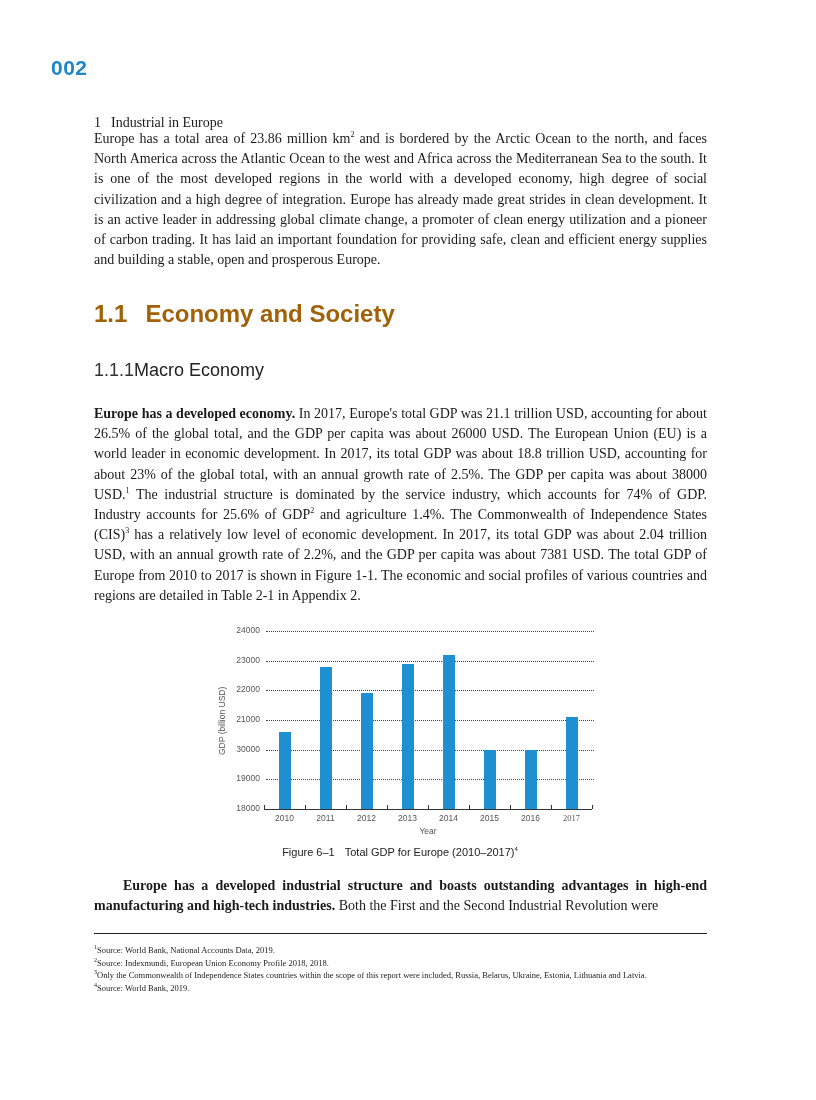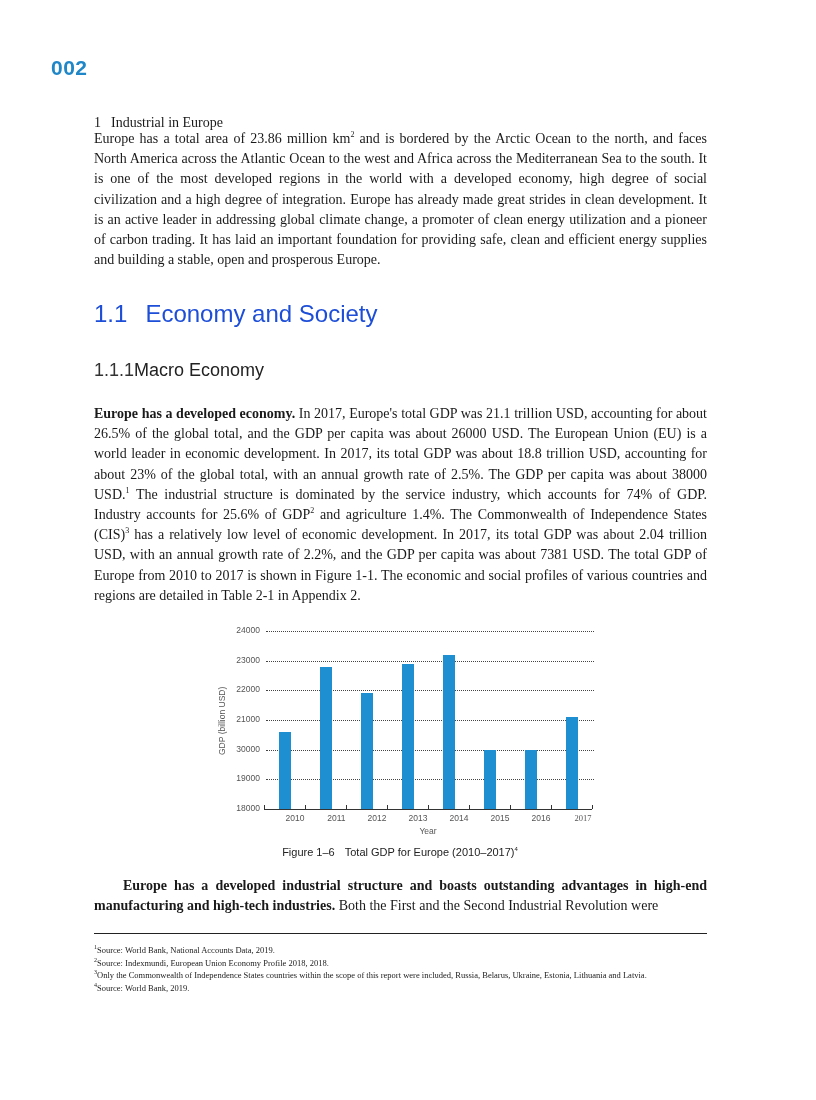--- a/index.html
+++ b/index.html
@@ -20,22 +20,22 @@
     font-size: 14px; line-height: 20.2px; text-align: justify;
     font-family: "Liberation Serif", serif;
   }
   .para sup { font-size: 8px; line-height: 0; vertical-align: super; }
   #intro-para { top: 129px; }
   #macro-para { top: 404px; }
   #industry-para { top: 876px; }
   #industry-para .indent { display: inline-block; width: 29px; }
   .section-title {
     position: absolute; left: 94px; top: 300px;
-    font-family: "Liberation Sans", sans-serif; font-weight: normal;
-    font-size: 24px; color: #1d4ed8;
+    font-family: "Liberation Sans", sans-serif; font-weight: bold;
+    font-size: 24px; color: #a16207;
   }
   .section-title .num { margin-right: 18px; }
   .subsection-title {
     position: absolute; left: 94px; top: 360px;
     font-family: "Liberation Sans", sans-serif;
     font-size: 18px; color: #222;
   }
   .subsection-title .num { margin-right: 0; color: #333; }
 
   
@@ -46,21 +46,21 @@
   }
   .grid-line {
     position: absolute; height: 0; border-top: 1px dotted #444;
   }
   .axis-x {
     position: absolute; height: 1px; background: #333;
   }
   .axis-tick { position: absolute; width: 1px; height: 4px; background: #333; }
   .bar { position: absolute; background: #1e8fd0; }
   .x-tick-label {
-    position: absolute; width: 40px; text-align: right;
+    position: absolute; width: 40px; text-align: center;
     font-family: "Liberation Sans", sans-serif; font-size: 8.5px; color: #555;
   }
   .x-axis-title {
     position: absolute; width: 60px; text-align: center;
     font-family: "Liberation Sans", sans-serif; font-size: 8.5px; color: #555;
   }
   .y-axis-title {
     position: absolute; white-space: nowrap;
     font-family: "Liberation Sans", sans-serif; font-size: 8.5px; color: #555;
     transform: rotate(-90deg); transform-origin: left top;
@@ -146,21 +146,21 @@
     <div class="x-tick-label" style="left: 263.5px; top: 193px;">2015</div>
     <div class="bar" style="left: 318.5px; top: 129.667px; width: 12px; height: 59.3333px; background: rgb(30, 143, 208);"></div>
     <div class="x-tick-label" style="left: 304.5px; top: 193px;">2016</div>
     <div class="bar" style="left: 359.5px; top: 97.0333px; width: 12px; height: 91.9667px; background: rgb(30, 143, 208);"></div>
     <div class="x-tick-label" style="left: 345.5px; top: 193px; font-family: Liberation Serif, serif;">2017</div>
     <div class="x-axis-title" style="left: 192px; top: 206px;">Year</div>
     <div class="y-axis-title" style="left: 11px; top: 135px;">GDP (billion USD)</div>
   </div>
 
 <div class="figure-caption">
-  <span class="num">Figure 1–6</span><span>Total GDP for Europe (2010–2017)</span><sup>4</sup>
+  <span class="num">Figure 6–1</span><span>Total GDP for Europe (2010–2017)</span><sup>4</sup>
 </div>
 
 <div class="para" id="industry-para">
   <span class="indent"></span><b>Europe has a developed industrial structure and boasts outstanding advantages in high-end manufacturing and high-tech industries.</b><span> Both the First and the Second Industrial Revolution were</span>
 </div>
 
 <div class="footnote-rule"></div>
 
 <div class="footnotes">
   <span class="footnote"><sup>1</sup><span>Source: World Bank, National Accounts Data, 2019.</span></span>

